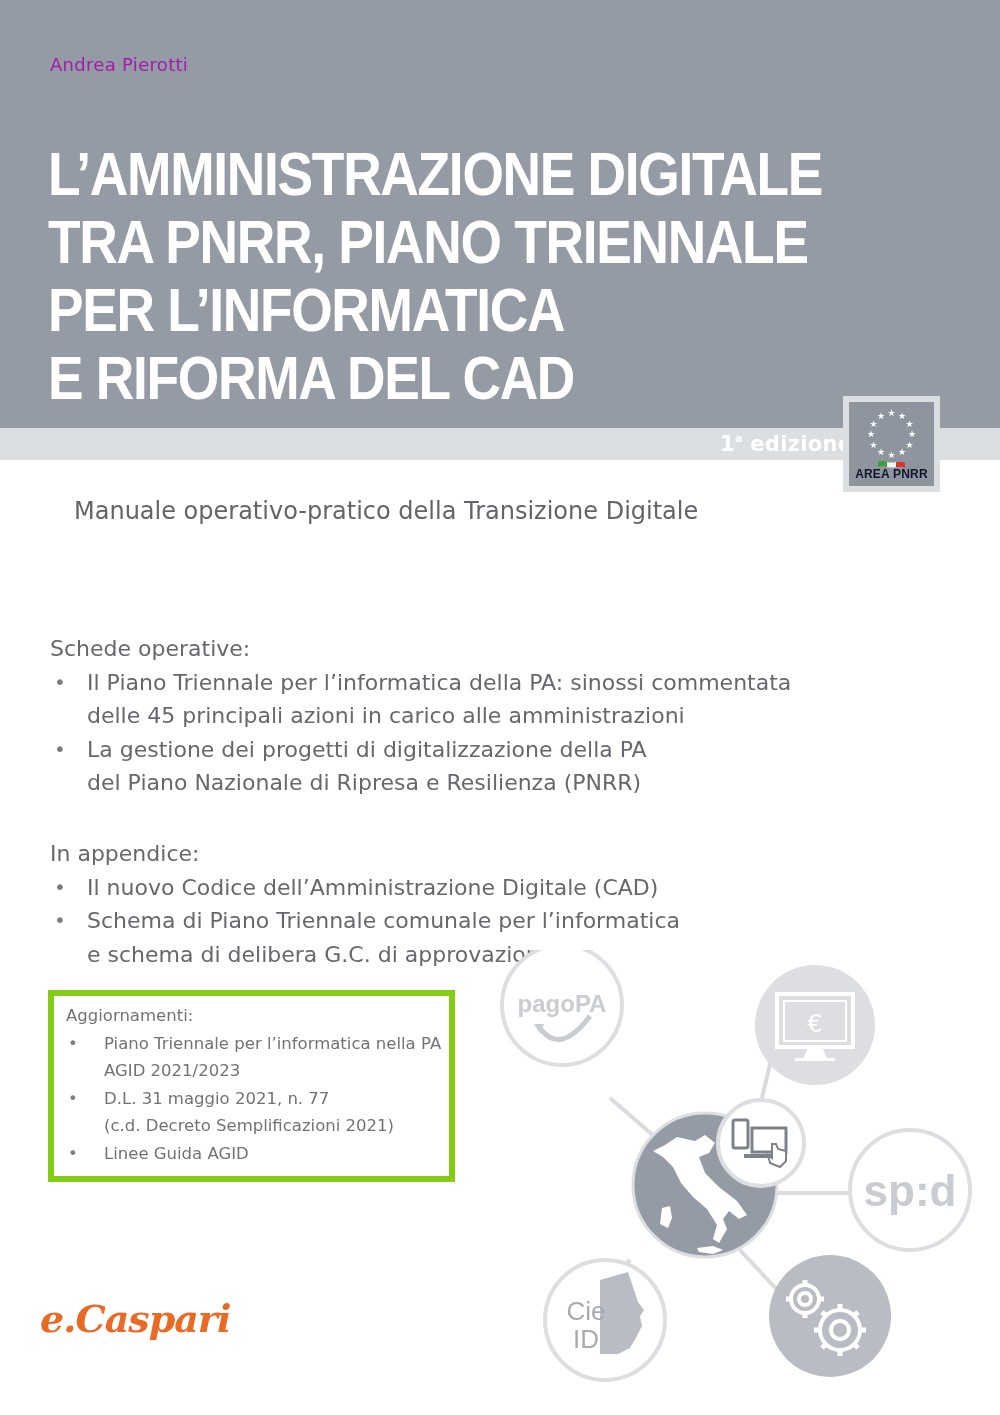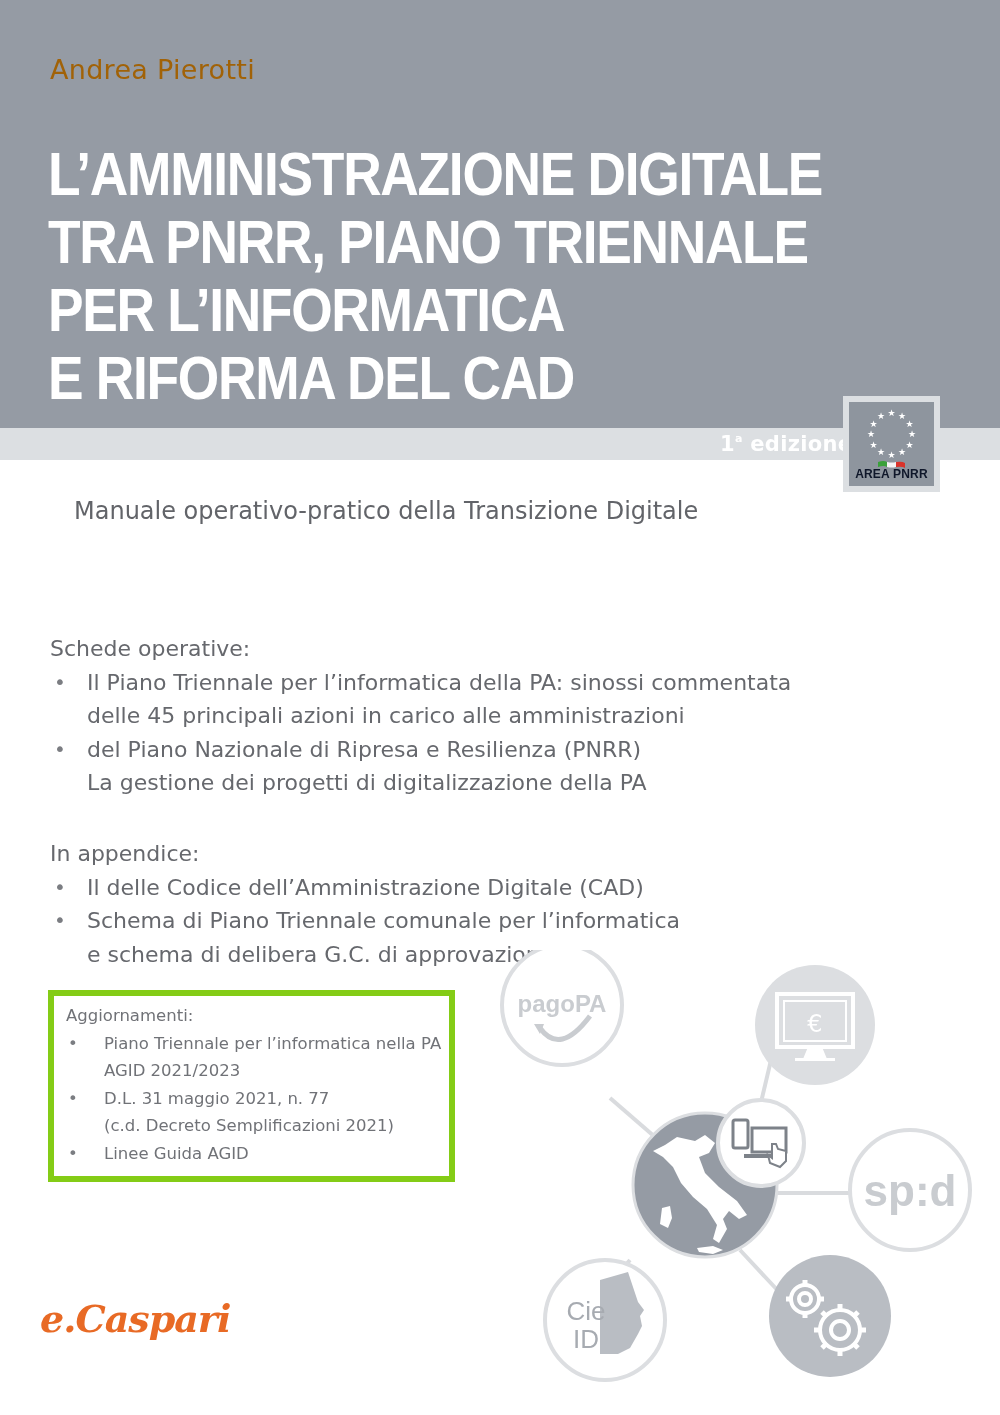--- a/index.html
+++ b/index.html
@@ -12,21 +12,21 @@
   .top-band {
     position: absolute; left: 0; top: 0; width: 1000px; height: 428px;
     background: #959ba4;
   }
   .edition-strip {
     position: absolute; left: 0; top: 428px; width: 1000px; height: 32px;
     background: #dcdfe2;
   }
   .author {
     position: absolute; left: 50px; top: 54px;
-    font-size: 27px; color: #a16207; font-weight: normal; letter-spacing: 0.3px;
+    font-size: 18px; color: #a21caf; font-weight: normal; letter-spacing: 0.3px;
   }
   .title {
     position: absolute; left: 48px; top: 140px; margin: 0;
     font-family: "Liberation Sans Narrow", "Liberation Sans", sans-serif;
     font-stretch: condensed;
     font-weight: bold; color: #ffffff;
     font-size: 62px; line-height: 68px; letter-spacing: -1.5px;
     transform: scaleX(0.86); transform-origin: left top;
   }
   .title span { display: block; white-space: nowrap; }
@@ -135,32 +135,32 @@
 <div class="section schede">
   <span class="heading">Schede operative:</span>
   <ul>
     <li>
       <span class="bullet">•</span>
       <span class="line">Il Piano Triennale per l’informatica della PA: sinossi commentata</span>
       <span class="line">delle 45 principali azioni in carico alle amministrazioni</span>
     </li>
     <li>
       <span class="bullet">•</span>
+      <span class="line">La gestione dei progetti di digitalizzazione della PA</span>
       <span class="line">del Piano Nazionale di Ripresa e Resilienza (PNRR)</span>
-      <span class="line">La gestione dei progetti di digitalizzazione della PA</span>
     </li>
   </ul>
 </div>
 
 <div class="section appendice">
   <span class="heading">In appendice:</span>
   <ul>
     <li>
       <span class="bullet">•</span>
-      <span class="line">Il delle Codice dell’Amministrazione Digitale (CAD)</span>
+      <span class="line">Il nuovo Codice dell’Amministrazione Digitale (CAD)</span>
     </li>
     <li>
       <span class="bullet">•</span>
       <span class="line">Schema di Piano Triennale comunale per l’informatica</span>
       <span class="line">e schema di delibera G.C. di approvazione</span>
     </li>
   </ul>
 </div>
 
 <div class="updates-box">

